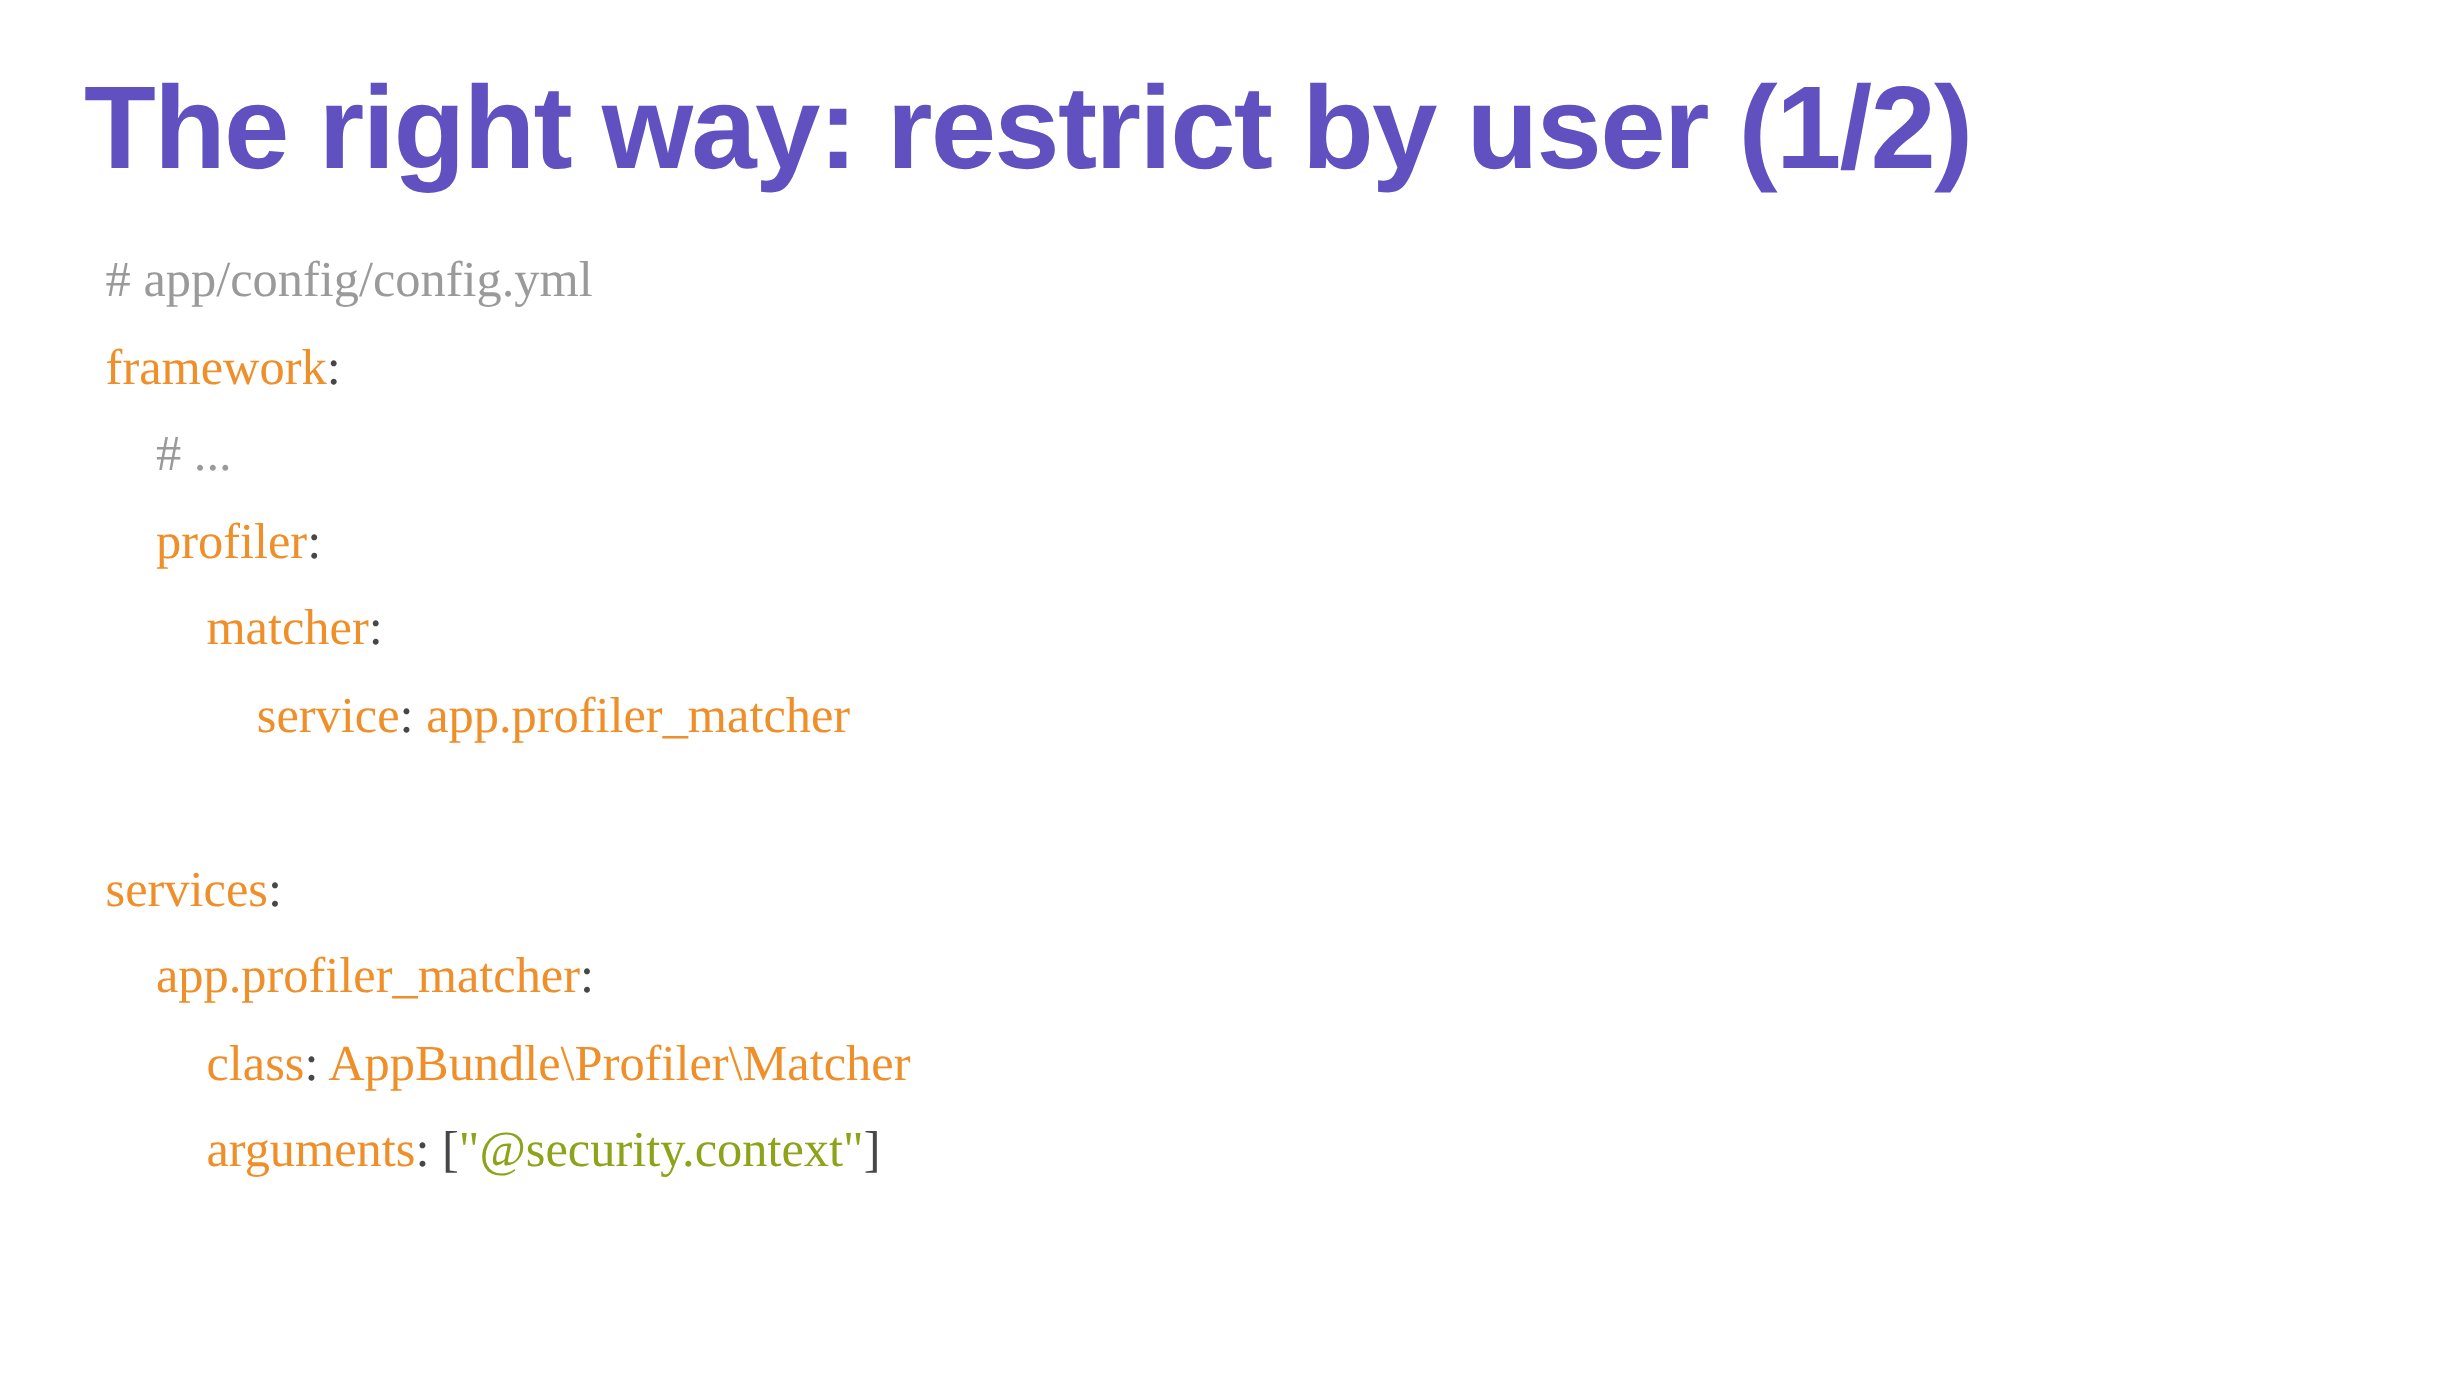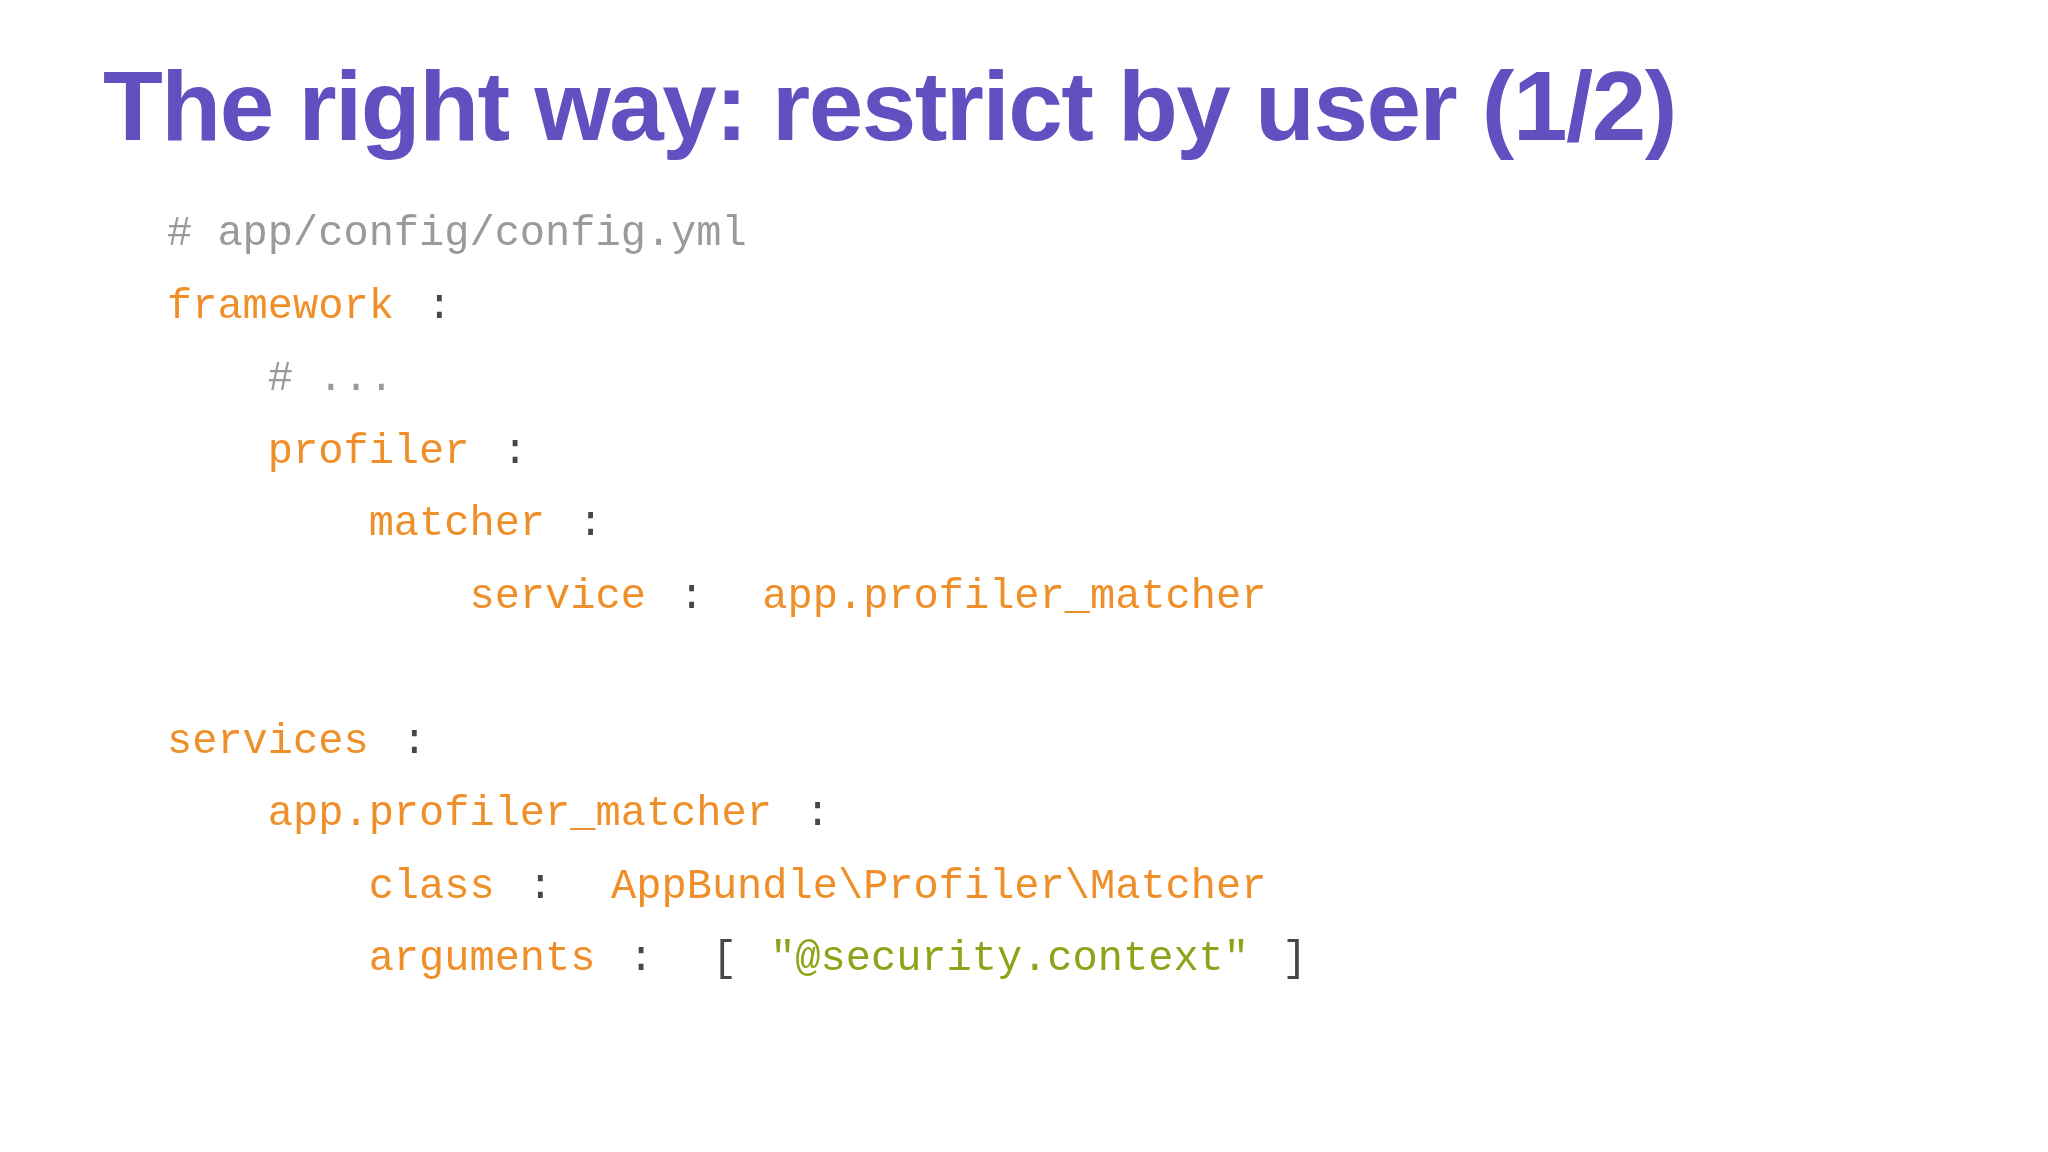--- a/index.html
+++ b/index.html
@@ -4,21 +4,21 @@
 <style>
   :root {
     --c-title:   #6050c0;
     --c-key:     #ef8f2a;
     --c-value:   #ef8f2a;
     --c-string:  #8ea319;
     --c-comment: #9a9a9a;
     --c-punct:   #474747;
     --c-bg:      #ffffff;
   }
-  * { box-sizing: border-box; padding-left: 33px; }
+  * { box-sizing: border-box; }
   html, body {
     margin: 0;
     padding: 0;
     width: 2048px;
     height: 1152px;
     background: var(--c-bg);
     font-family: "Liberation Sans", sans-serif;
     overflow: hidden;
   }
   .slide {
@@ -34,24 +34,24 @@
     font-family: "Liberation Sans", sans-serif;
     font-weight: bold;
     font-size: 98px;
     line-height: 1;
     letter-spacing: -1.5px;
     color: var(--c-title);
     white-space: nowrap;
   }
   .code-block {
     position: absolute;
-    left: 68px;
+    left: 88px;
     top: 198px;
     margin: 0;
-    font-family: Liberation Mono, monospace;
+    font-family: Liberation Serif, serif;
     font-size: 42px;
     line-height: 72.5px;
     color: var(--c-punct);
     white-space: pre;
   }
   .code-line { white-space: pre; min-height: 72.5px; }
   .tok-key     { color: var(--c-key); }
   .tok-value   { color: var(--c-value); }
   .tok-string  { color: var(--c-string); }
   .tok-comment { color: var(--c-comment); }

